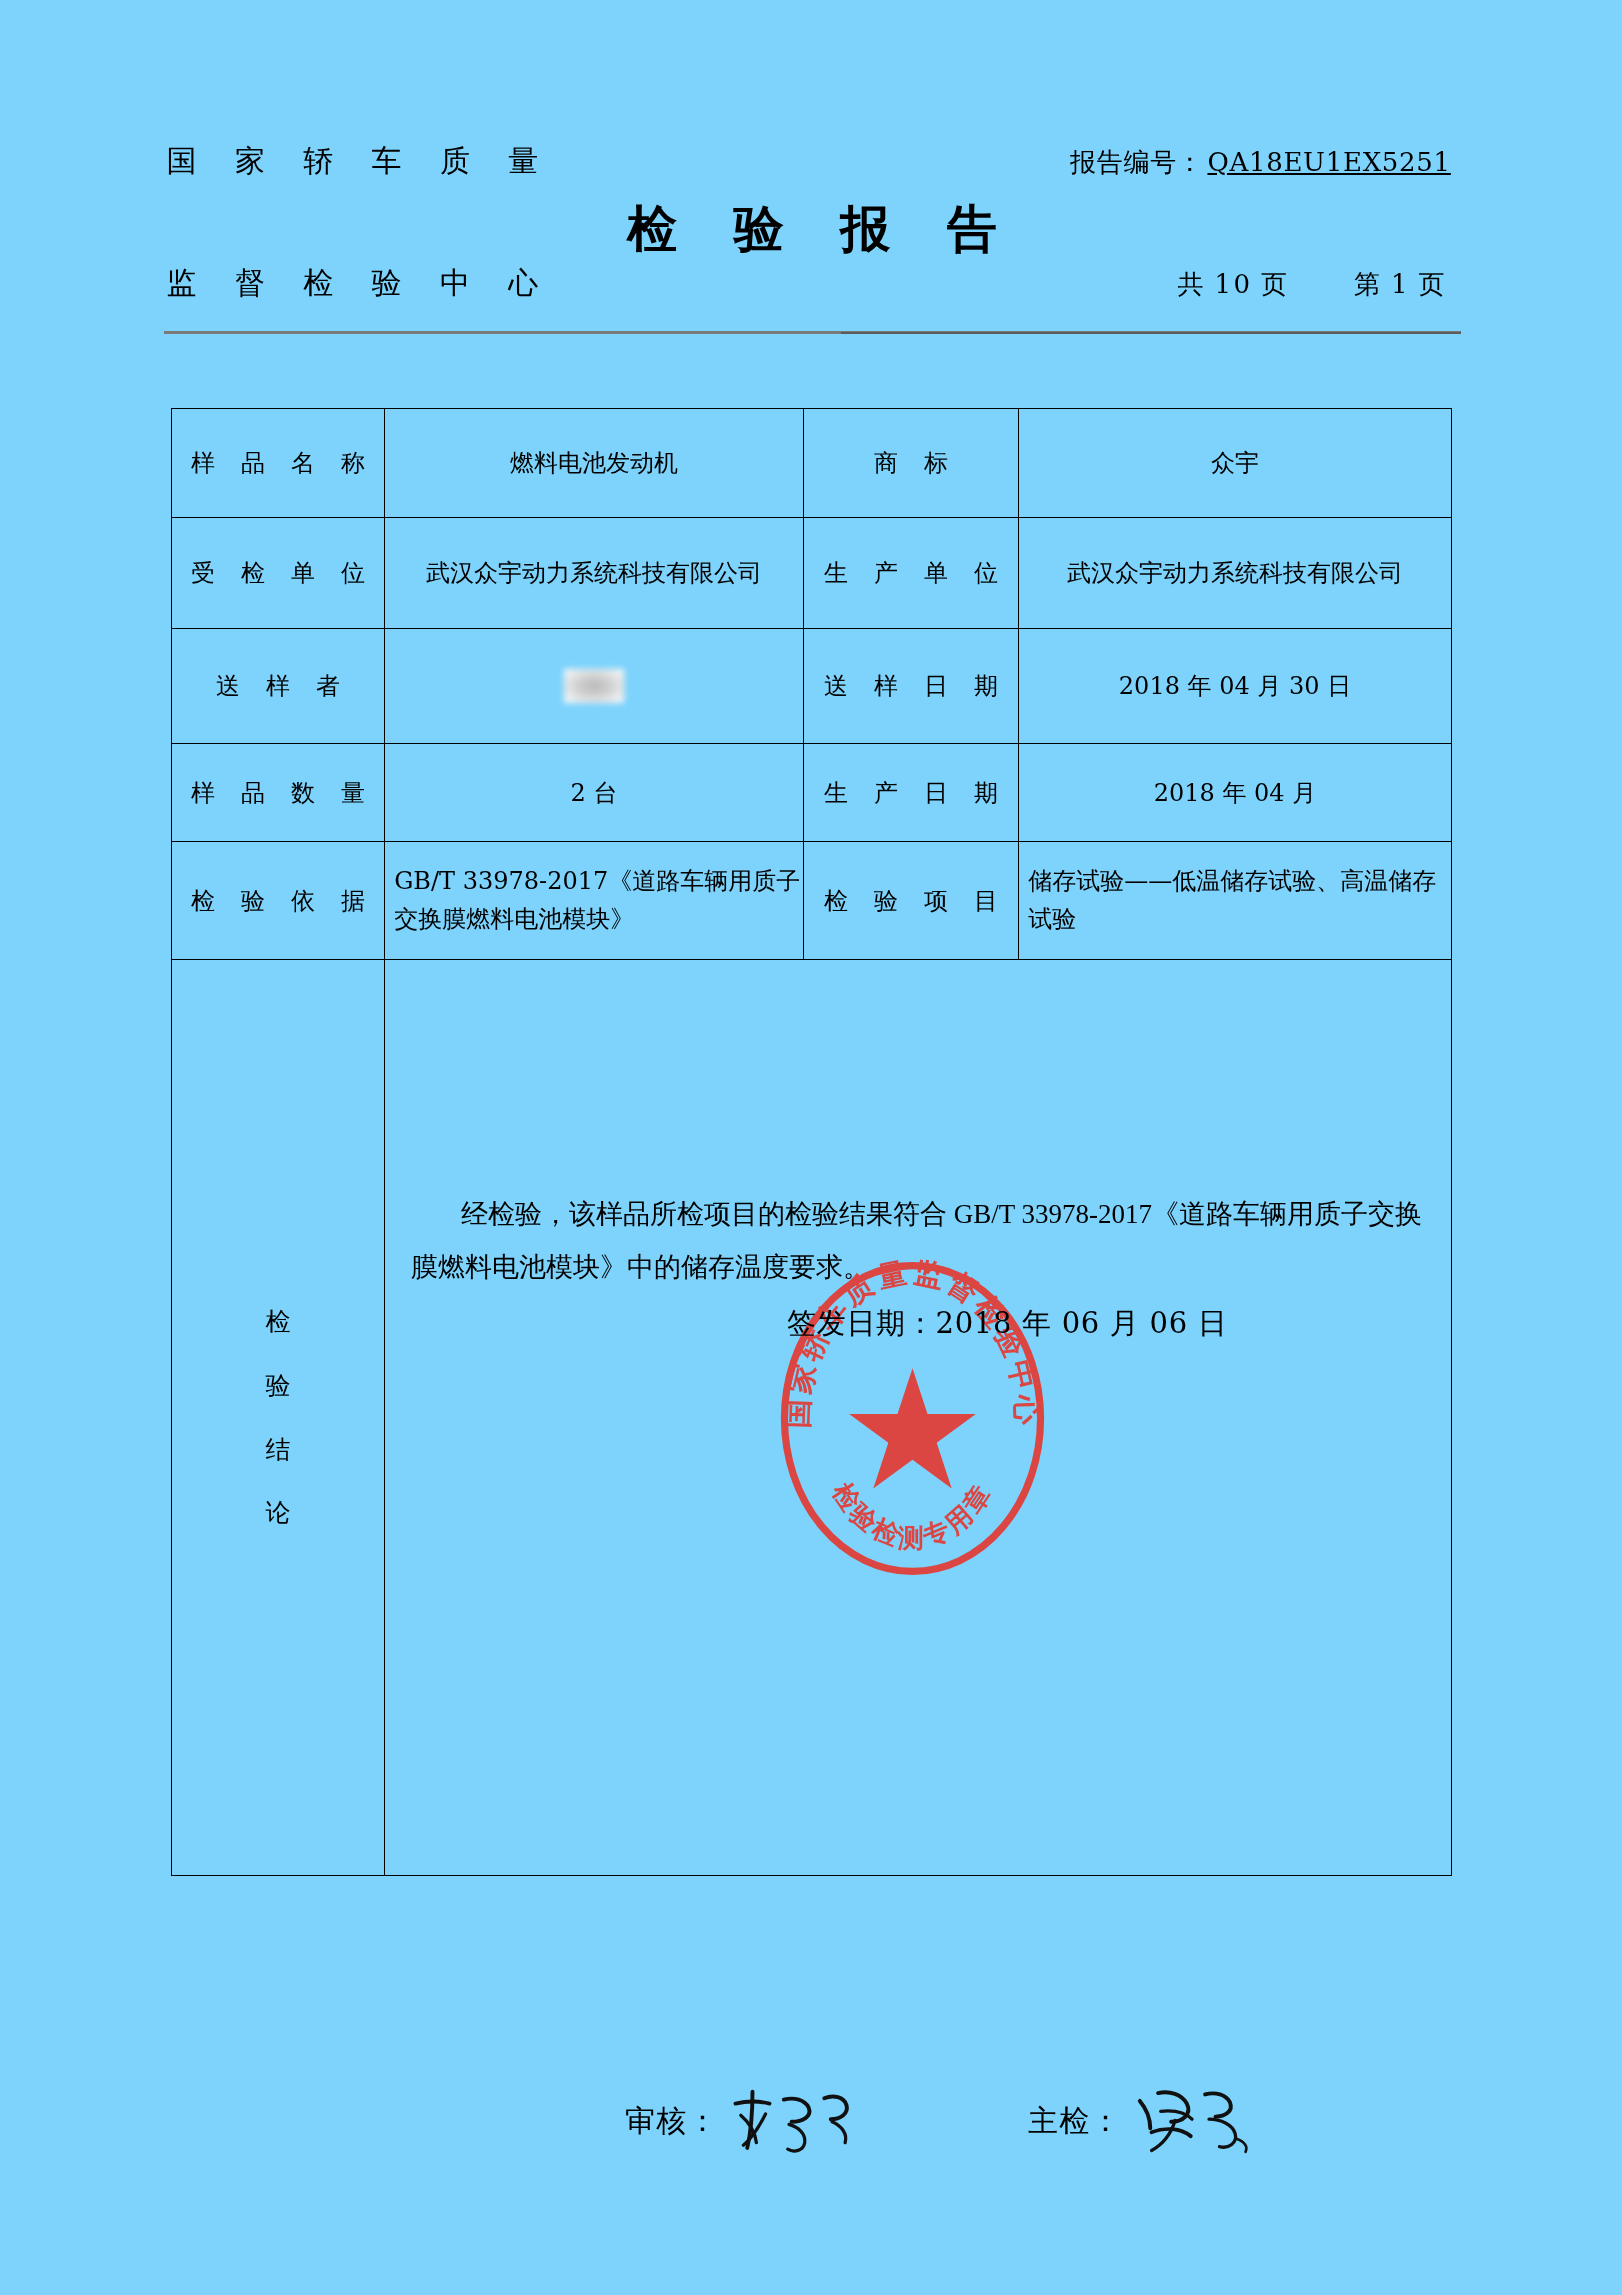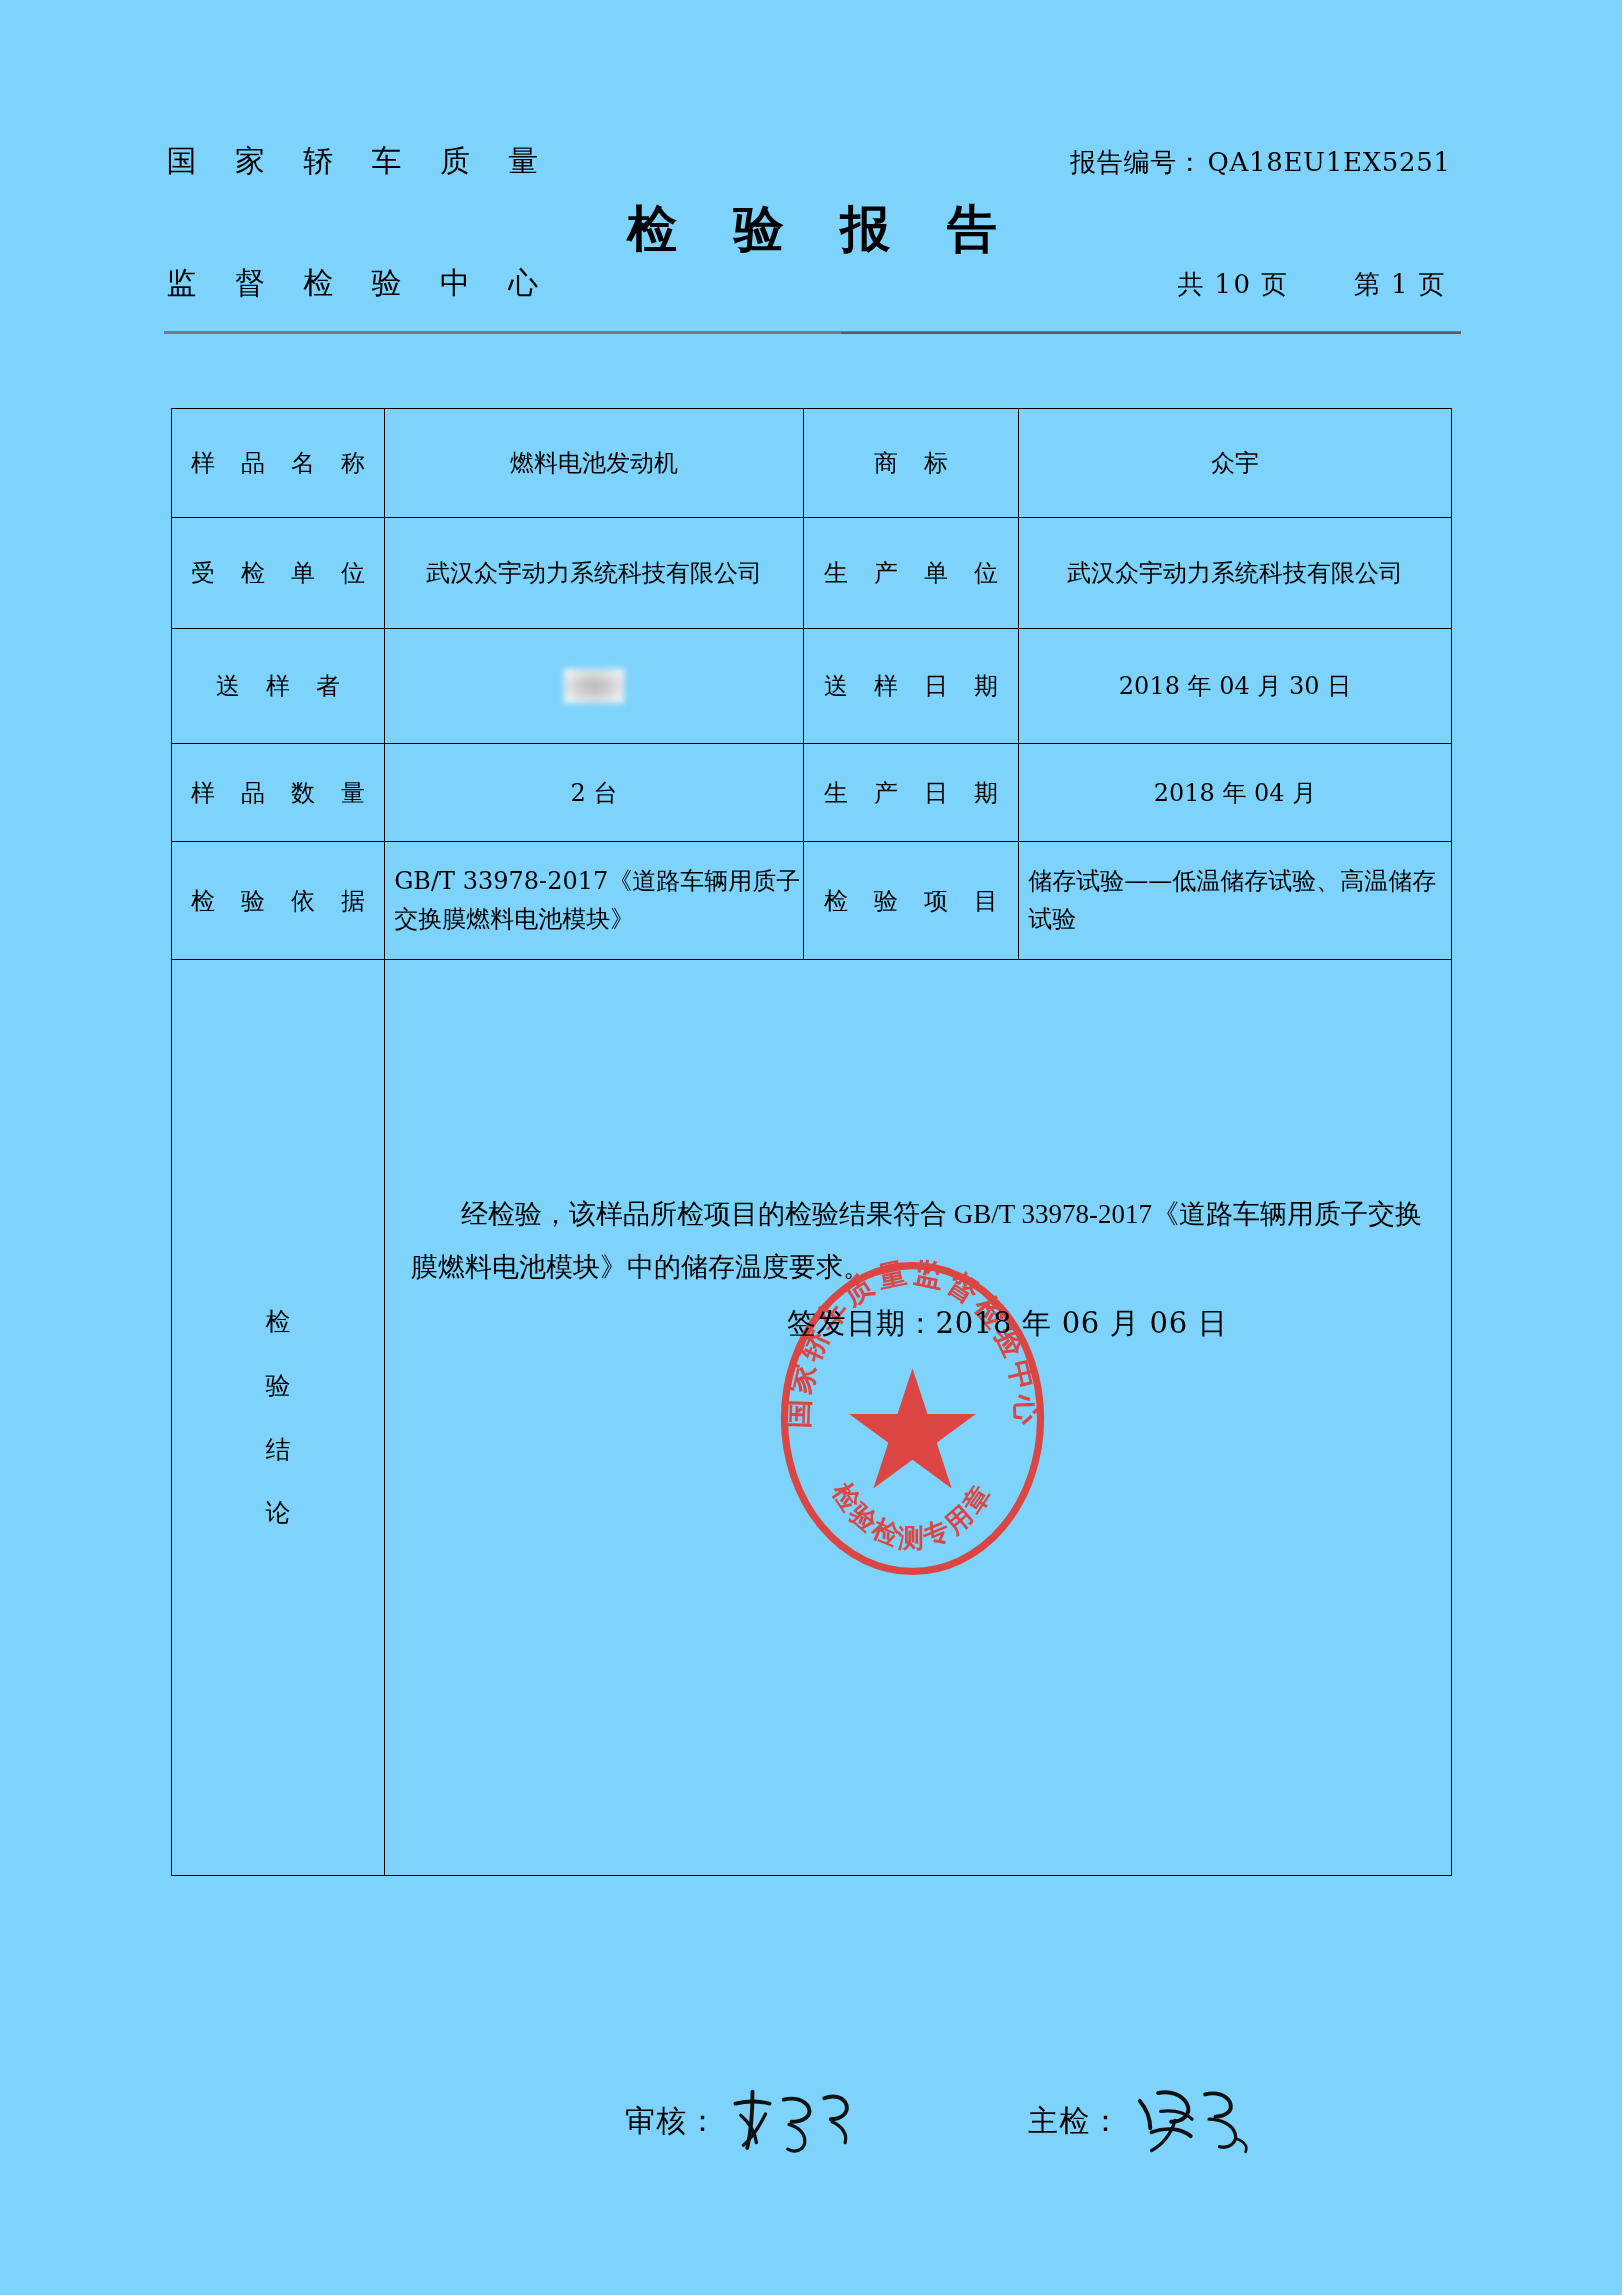--- a/index.html
+++ b/index.html
@@ -52,21 +52,21 @@
   }
 
   .report-no {
     position: absolute;
     right: 9.2px;
     top: 7.9px;
     font-size: 26px;
     white-space: nowrap;
   }
   .report-no .lbl { letter-spacing: 0.7px; }
-  .report-no .val { letter-spacing: 0.7px; margin-left: 3.9px; }
+  .report-no .val { letter-spacing: 0.7px; margin-left: 3.9px; text-decoration: underline; }
 
   .page-count {
     position: absolute;
     right: 13px;
     top: 130px;
     font-size: 26px;
     white-space: nowrap;
   }
   .page-count span { letter-spacing: 2.6px; }
   .page-count .gap { display: inline-block; width: 48px; }

